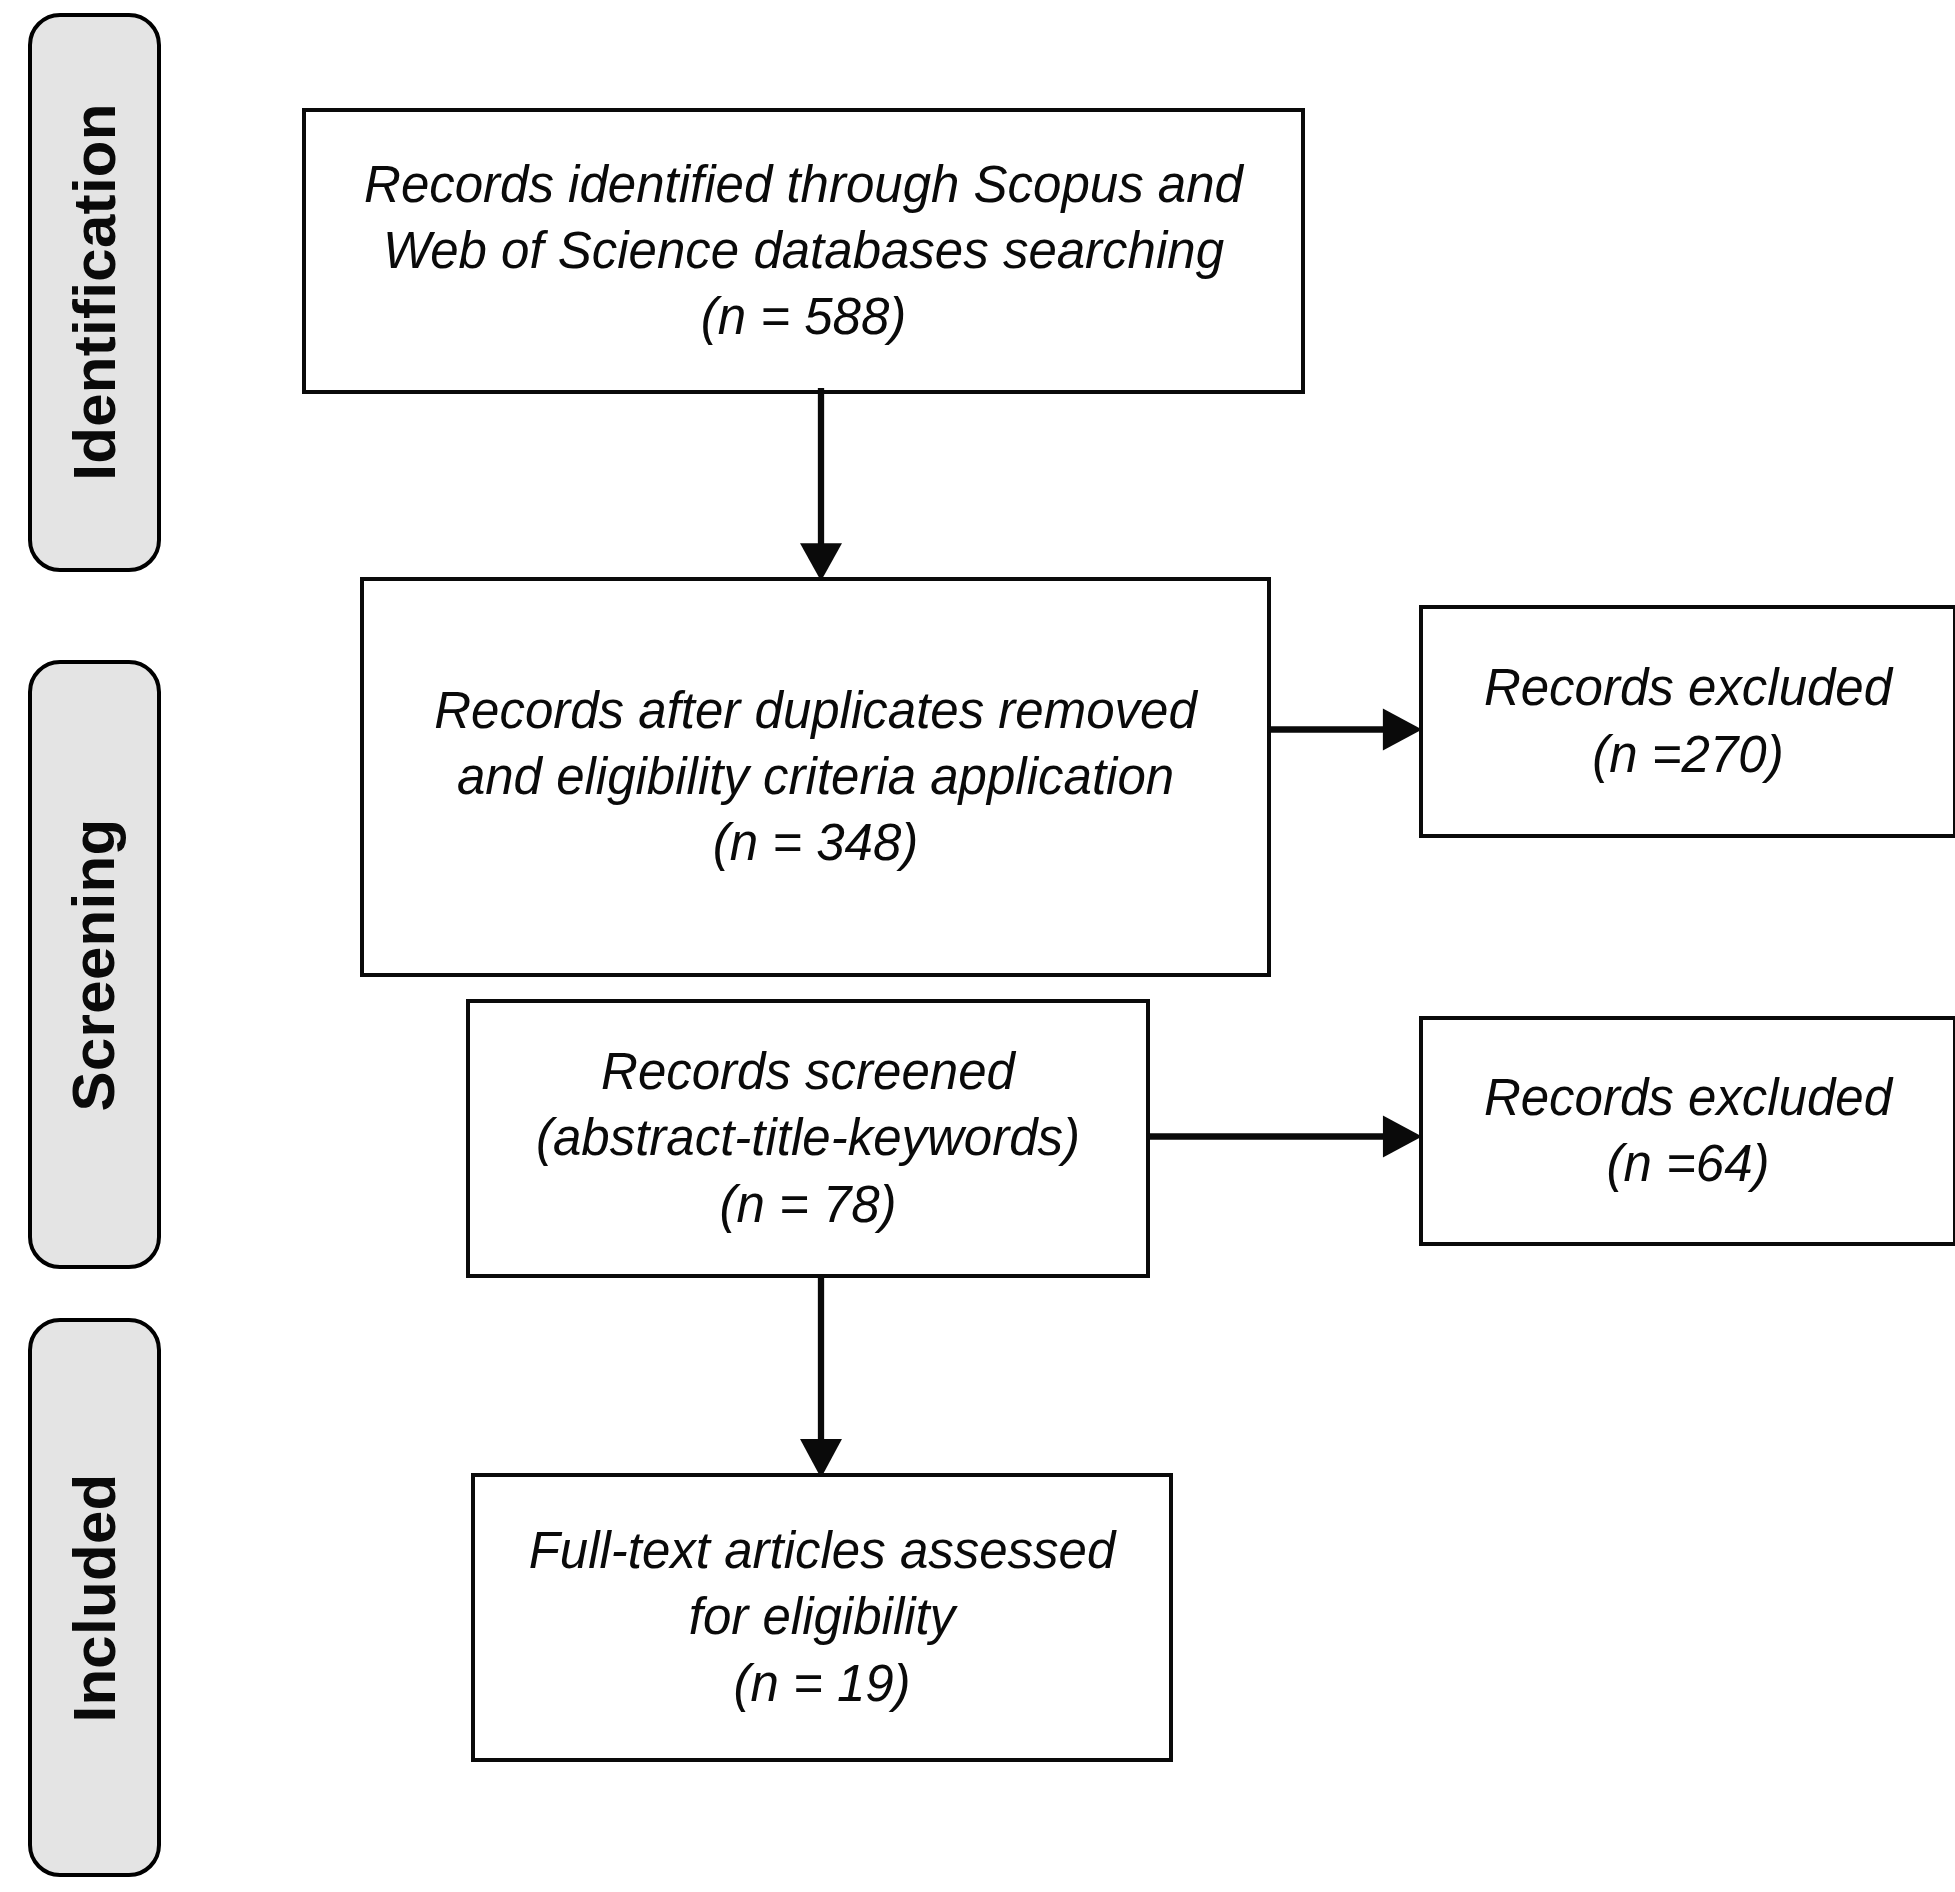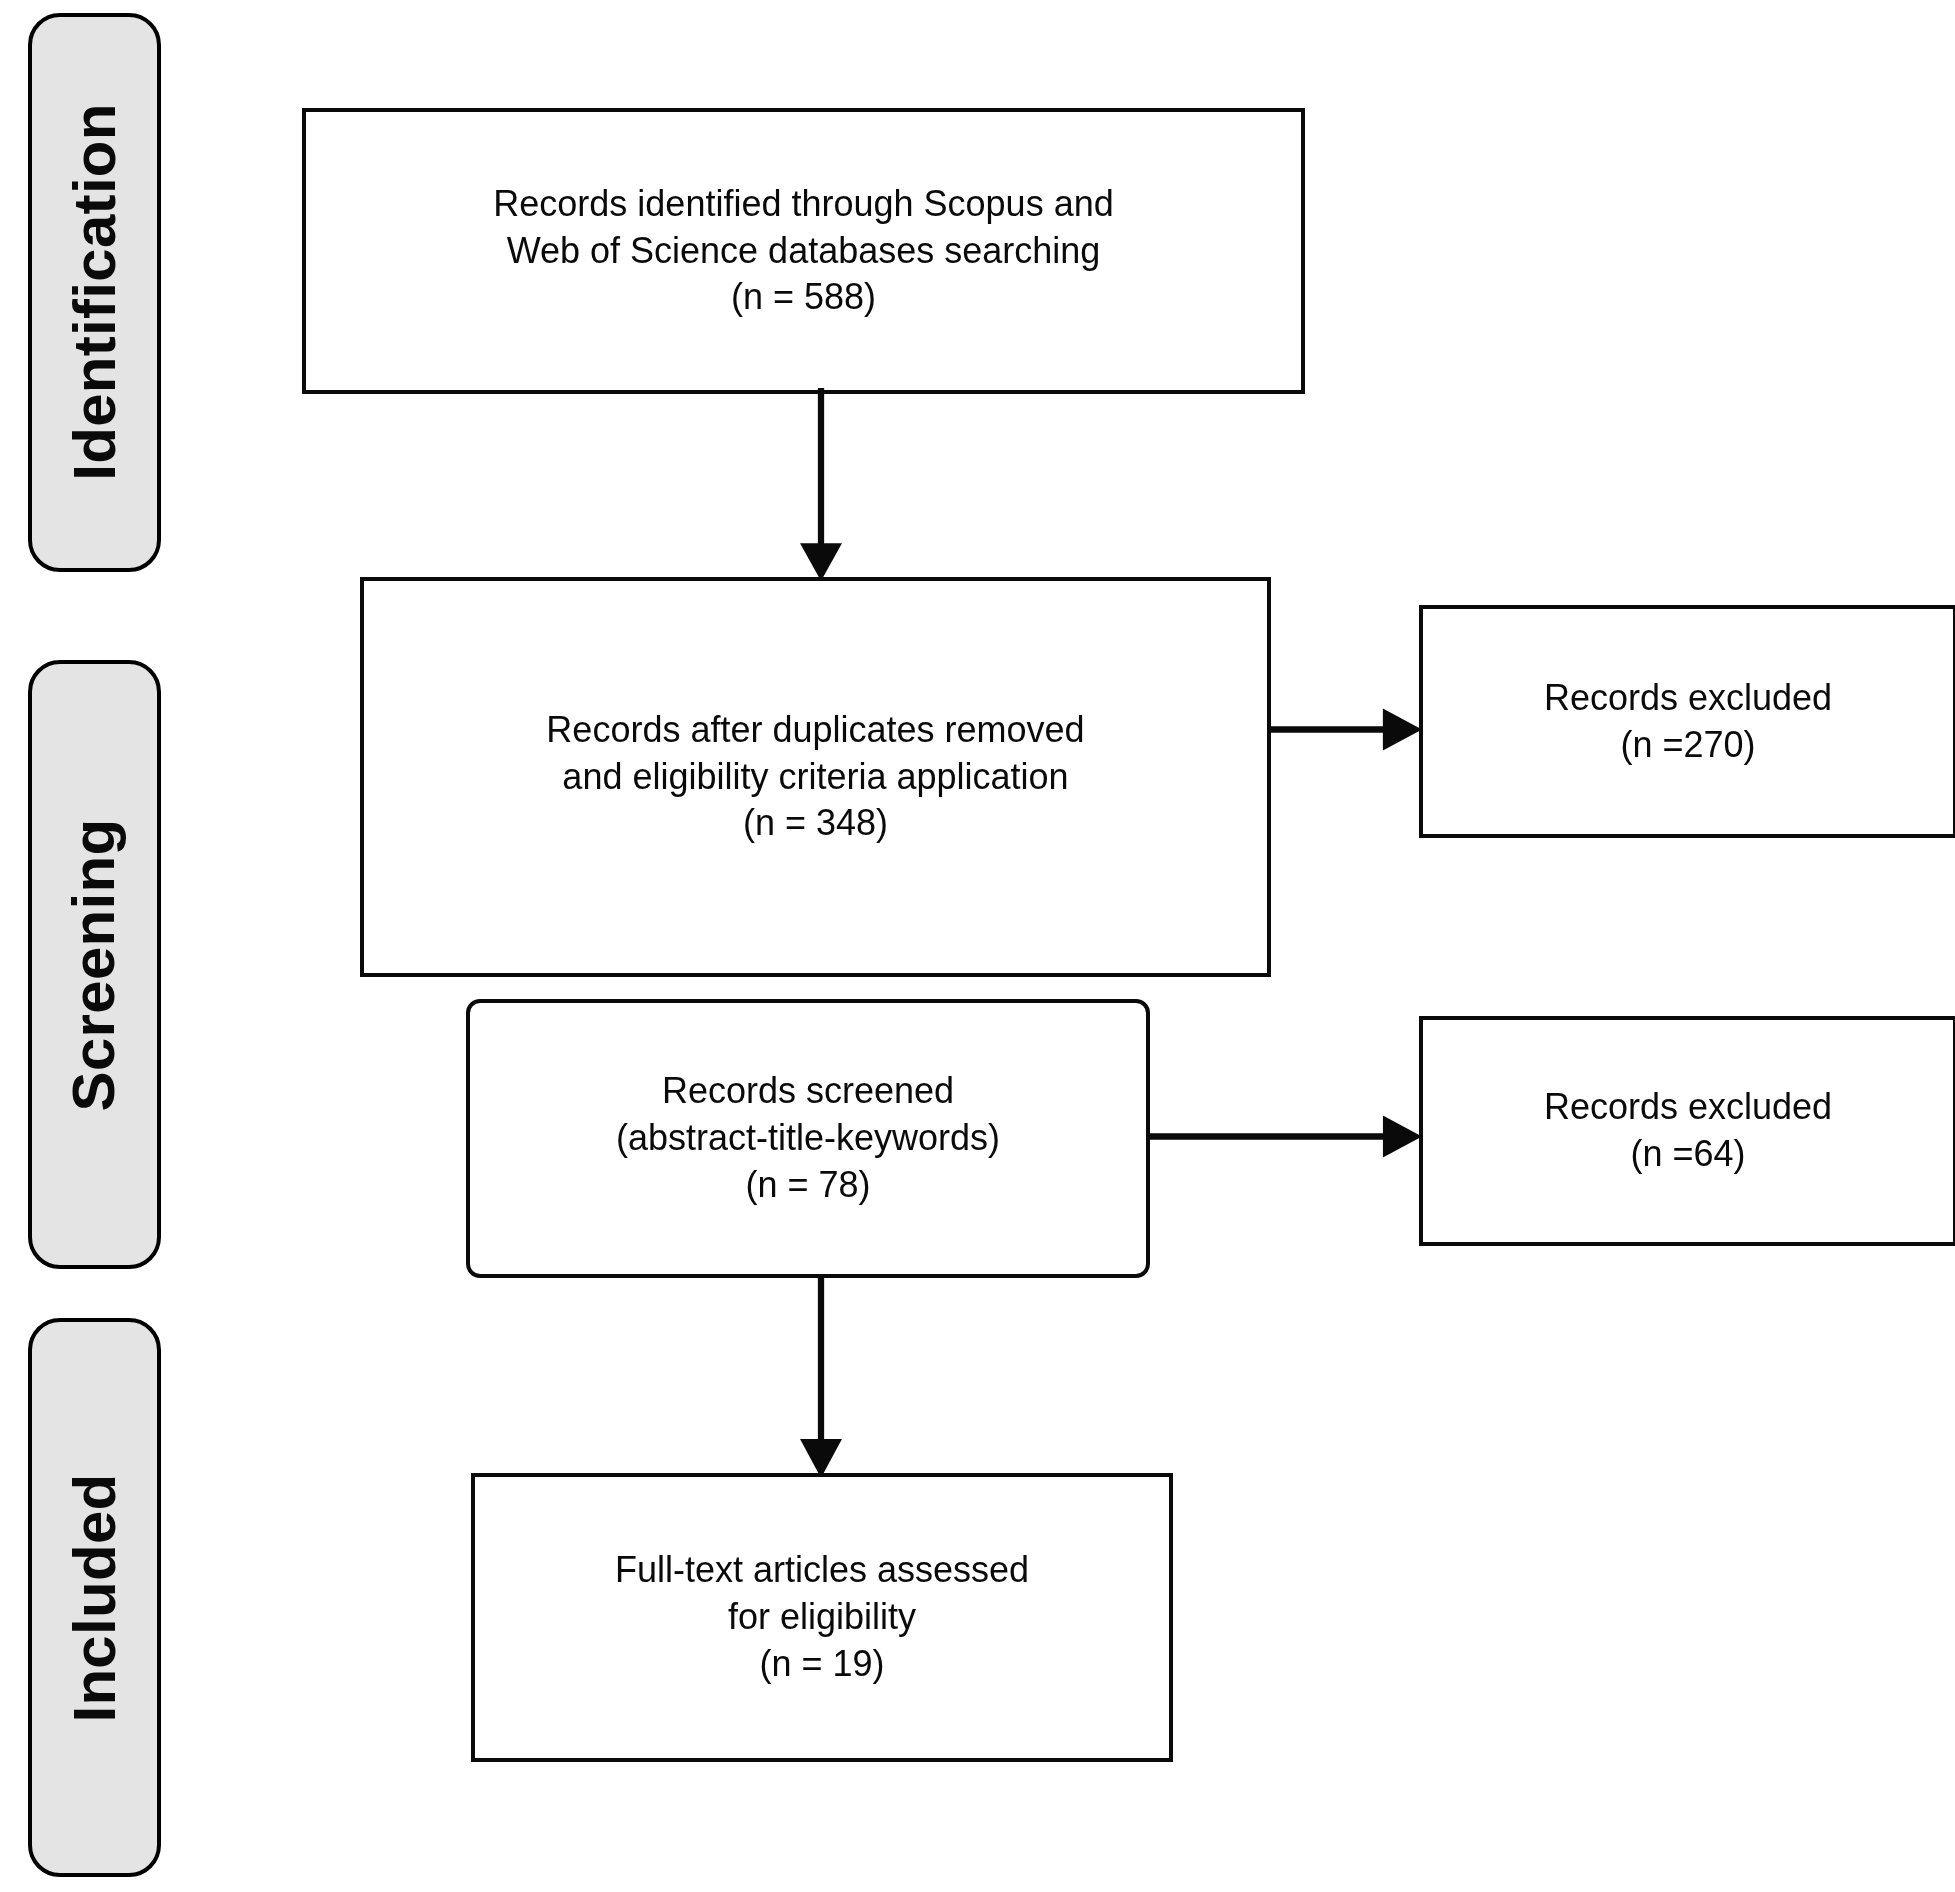--- a/index.html
+++ b/index.html
@@ -45,23 +45,24 @@
     border: 4.9px solid #0a0a0a;
     box-sizing: border-box;
     display: flex;
     flex-direction: column;
     align-items: center;
     justify-content: center;
     text-align: center;
     color: #0a0a0a;
   }
   .flow-box .line {
-    font-size: 36px;
+    font-size: 51px;
     line-height: 1.30;
     white-space: nowrap;
+    font-style: italic;
   }
 
   
   .connector {
     position: absolute;
     overflow: visible;
   }
   .connector line {
     stroke: #0a0a0a;
     stroke-width: 9;
@@ -107,21 +108,21 @@
   <svg class="connector" style="left:1267px; top:705px; width:155px; height:49px;" viewBox="0 0 222 70">
     <line x1="0" y1="35" x2="172" y2="35"></line>
     <polygon points="166,5 166,65 222,35"></polygon>
   </svg>
 
   <div class="flow-box" style="left:1419px; top:605px; width:538px; height:233px;">
     <div class="line">Records excluded</div>
     <div class="line">(n =270)</div>
   </div>
 
-  <div class="flow-box" style="left:466px; top:999px; width:684px; height:279px;border-radius:14px;">
+  <div class="flow-box" style="left:466px; top:999px; width:684px; height:279px;">
     <div class="line">Records screened</div>
     <div class="line">(abstract-title-keywords)</div>
     <div class="line">(n = 78)</div>
   </div>
 
   <svg class="connector" style="left:1147px; top:1112px; width:275px; height:49px;" viewBox="0 0 394 70">
     <line x1="0" y1="35" x2="344" y2="35"></line>
     <polygon points="338,5 338,65 394,35"></polygon>
   </svg>
 

